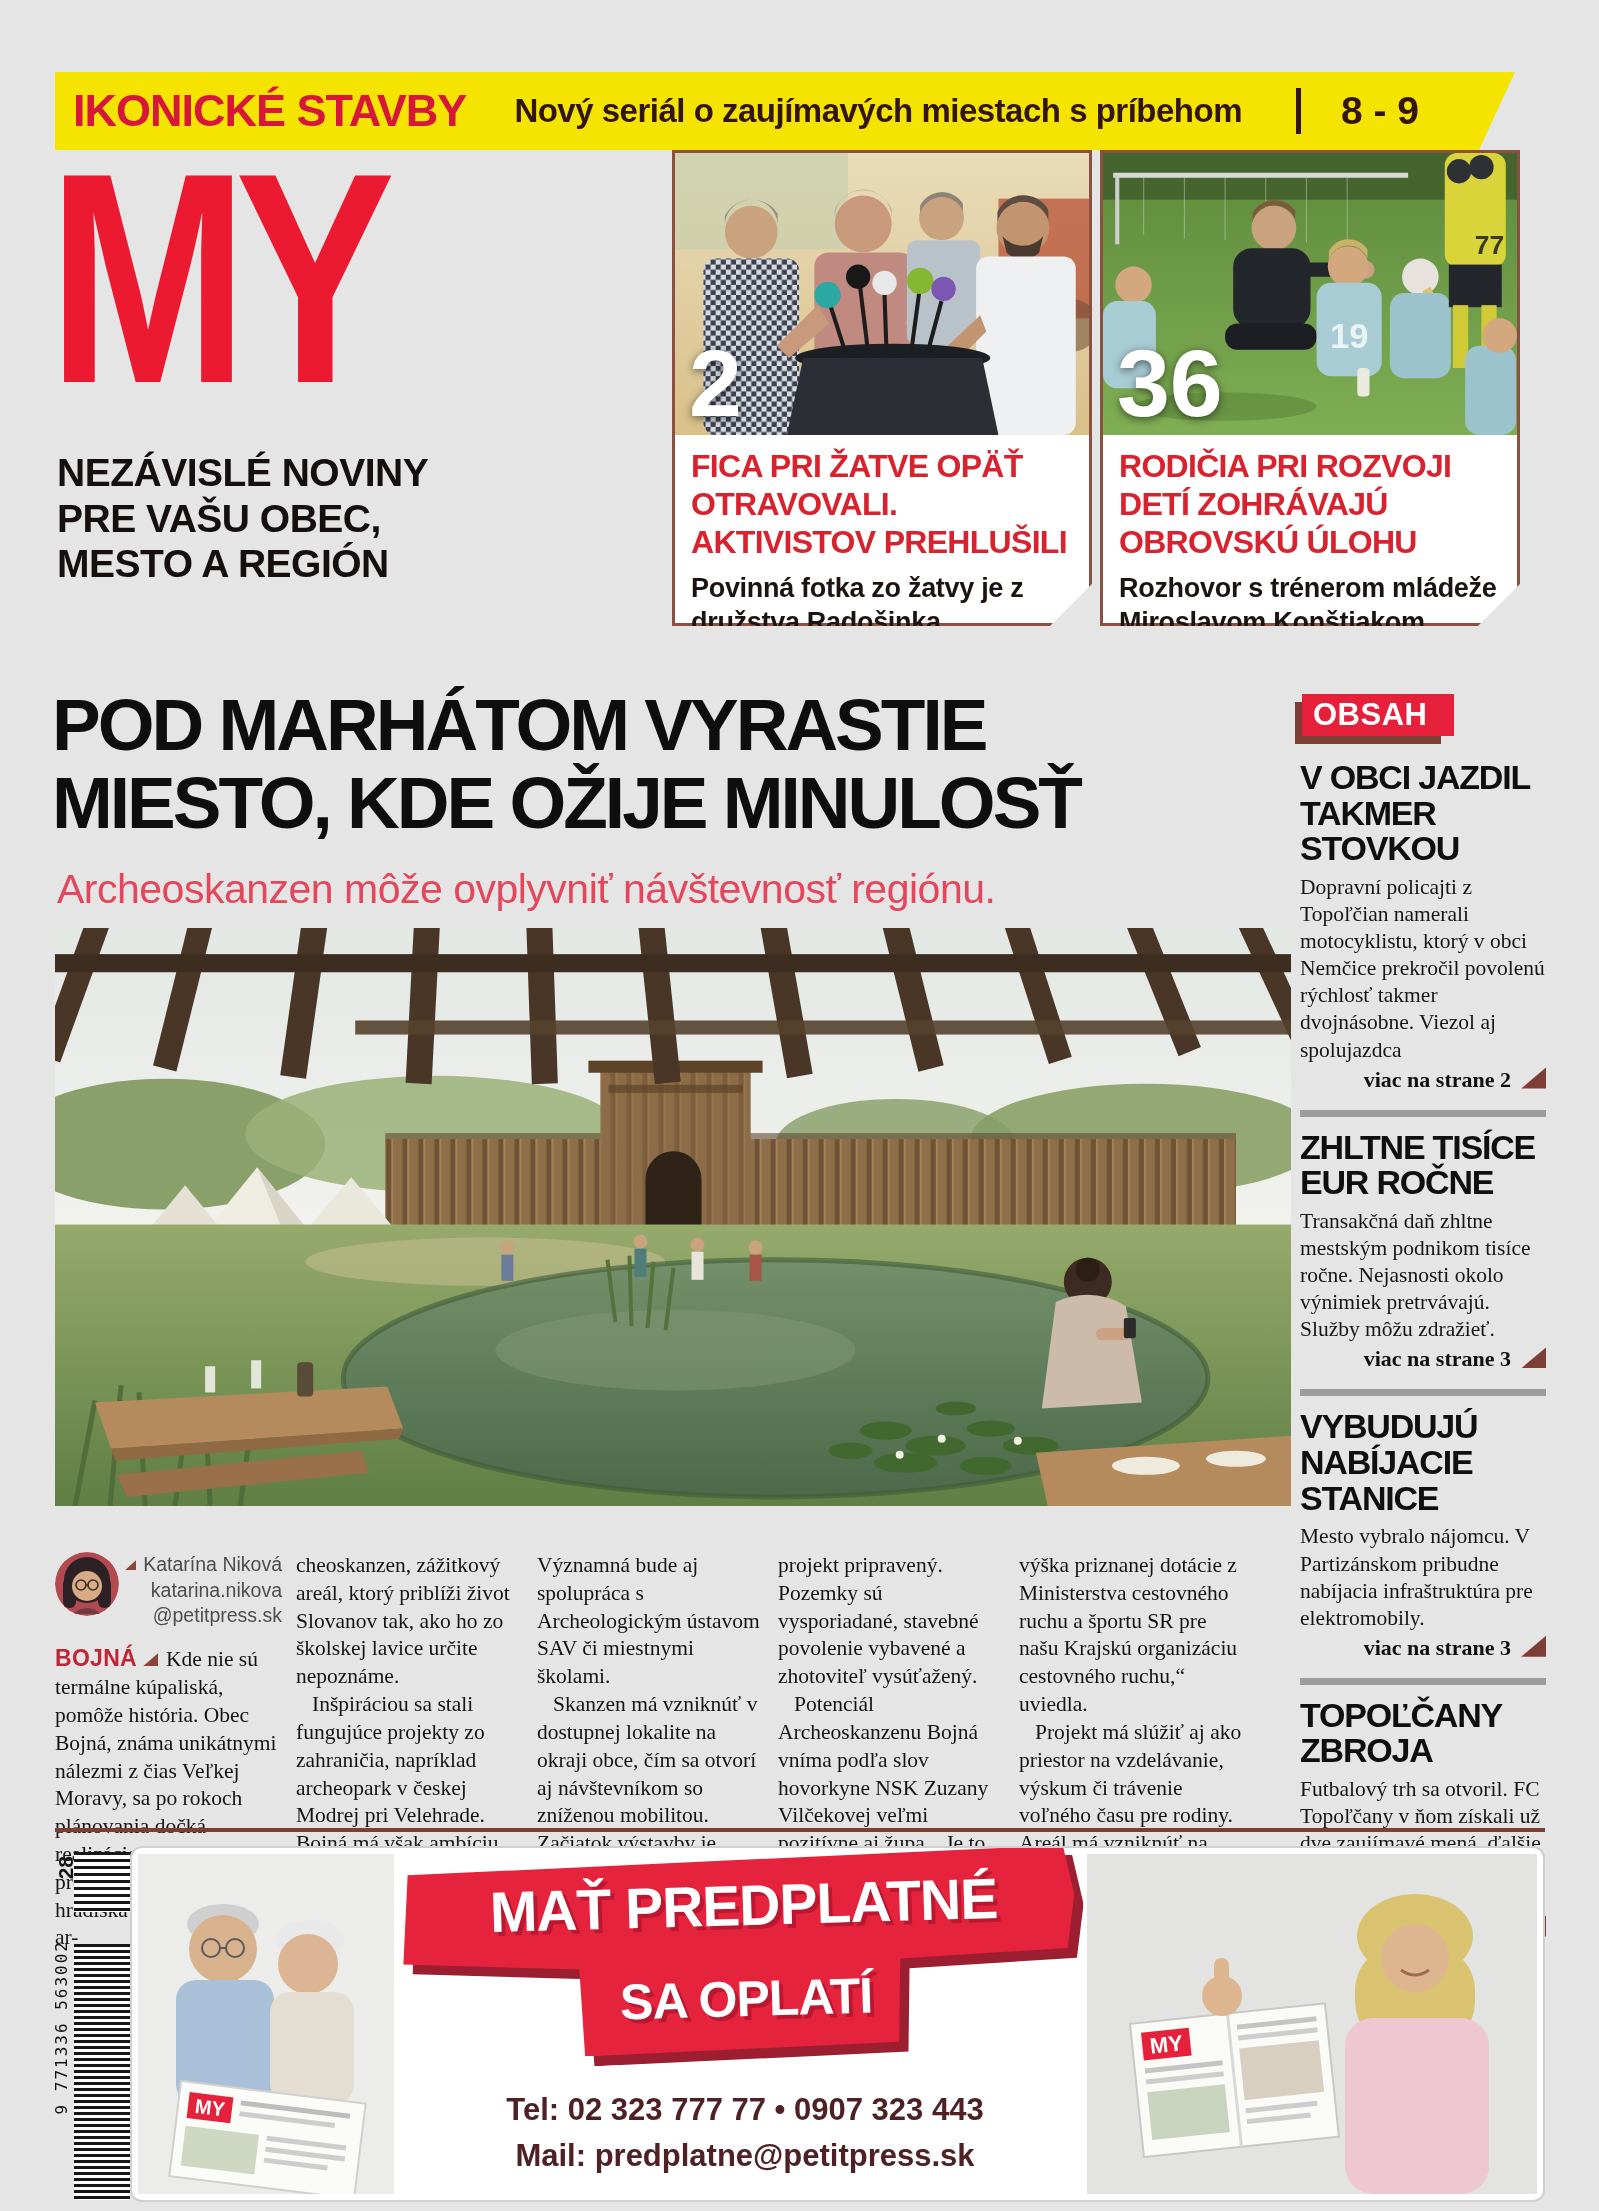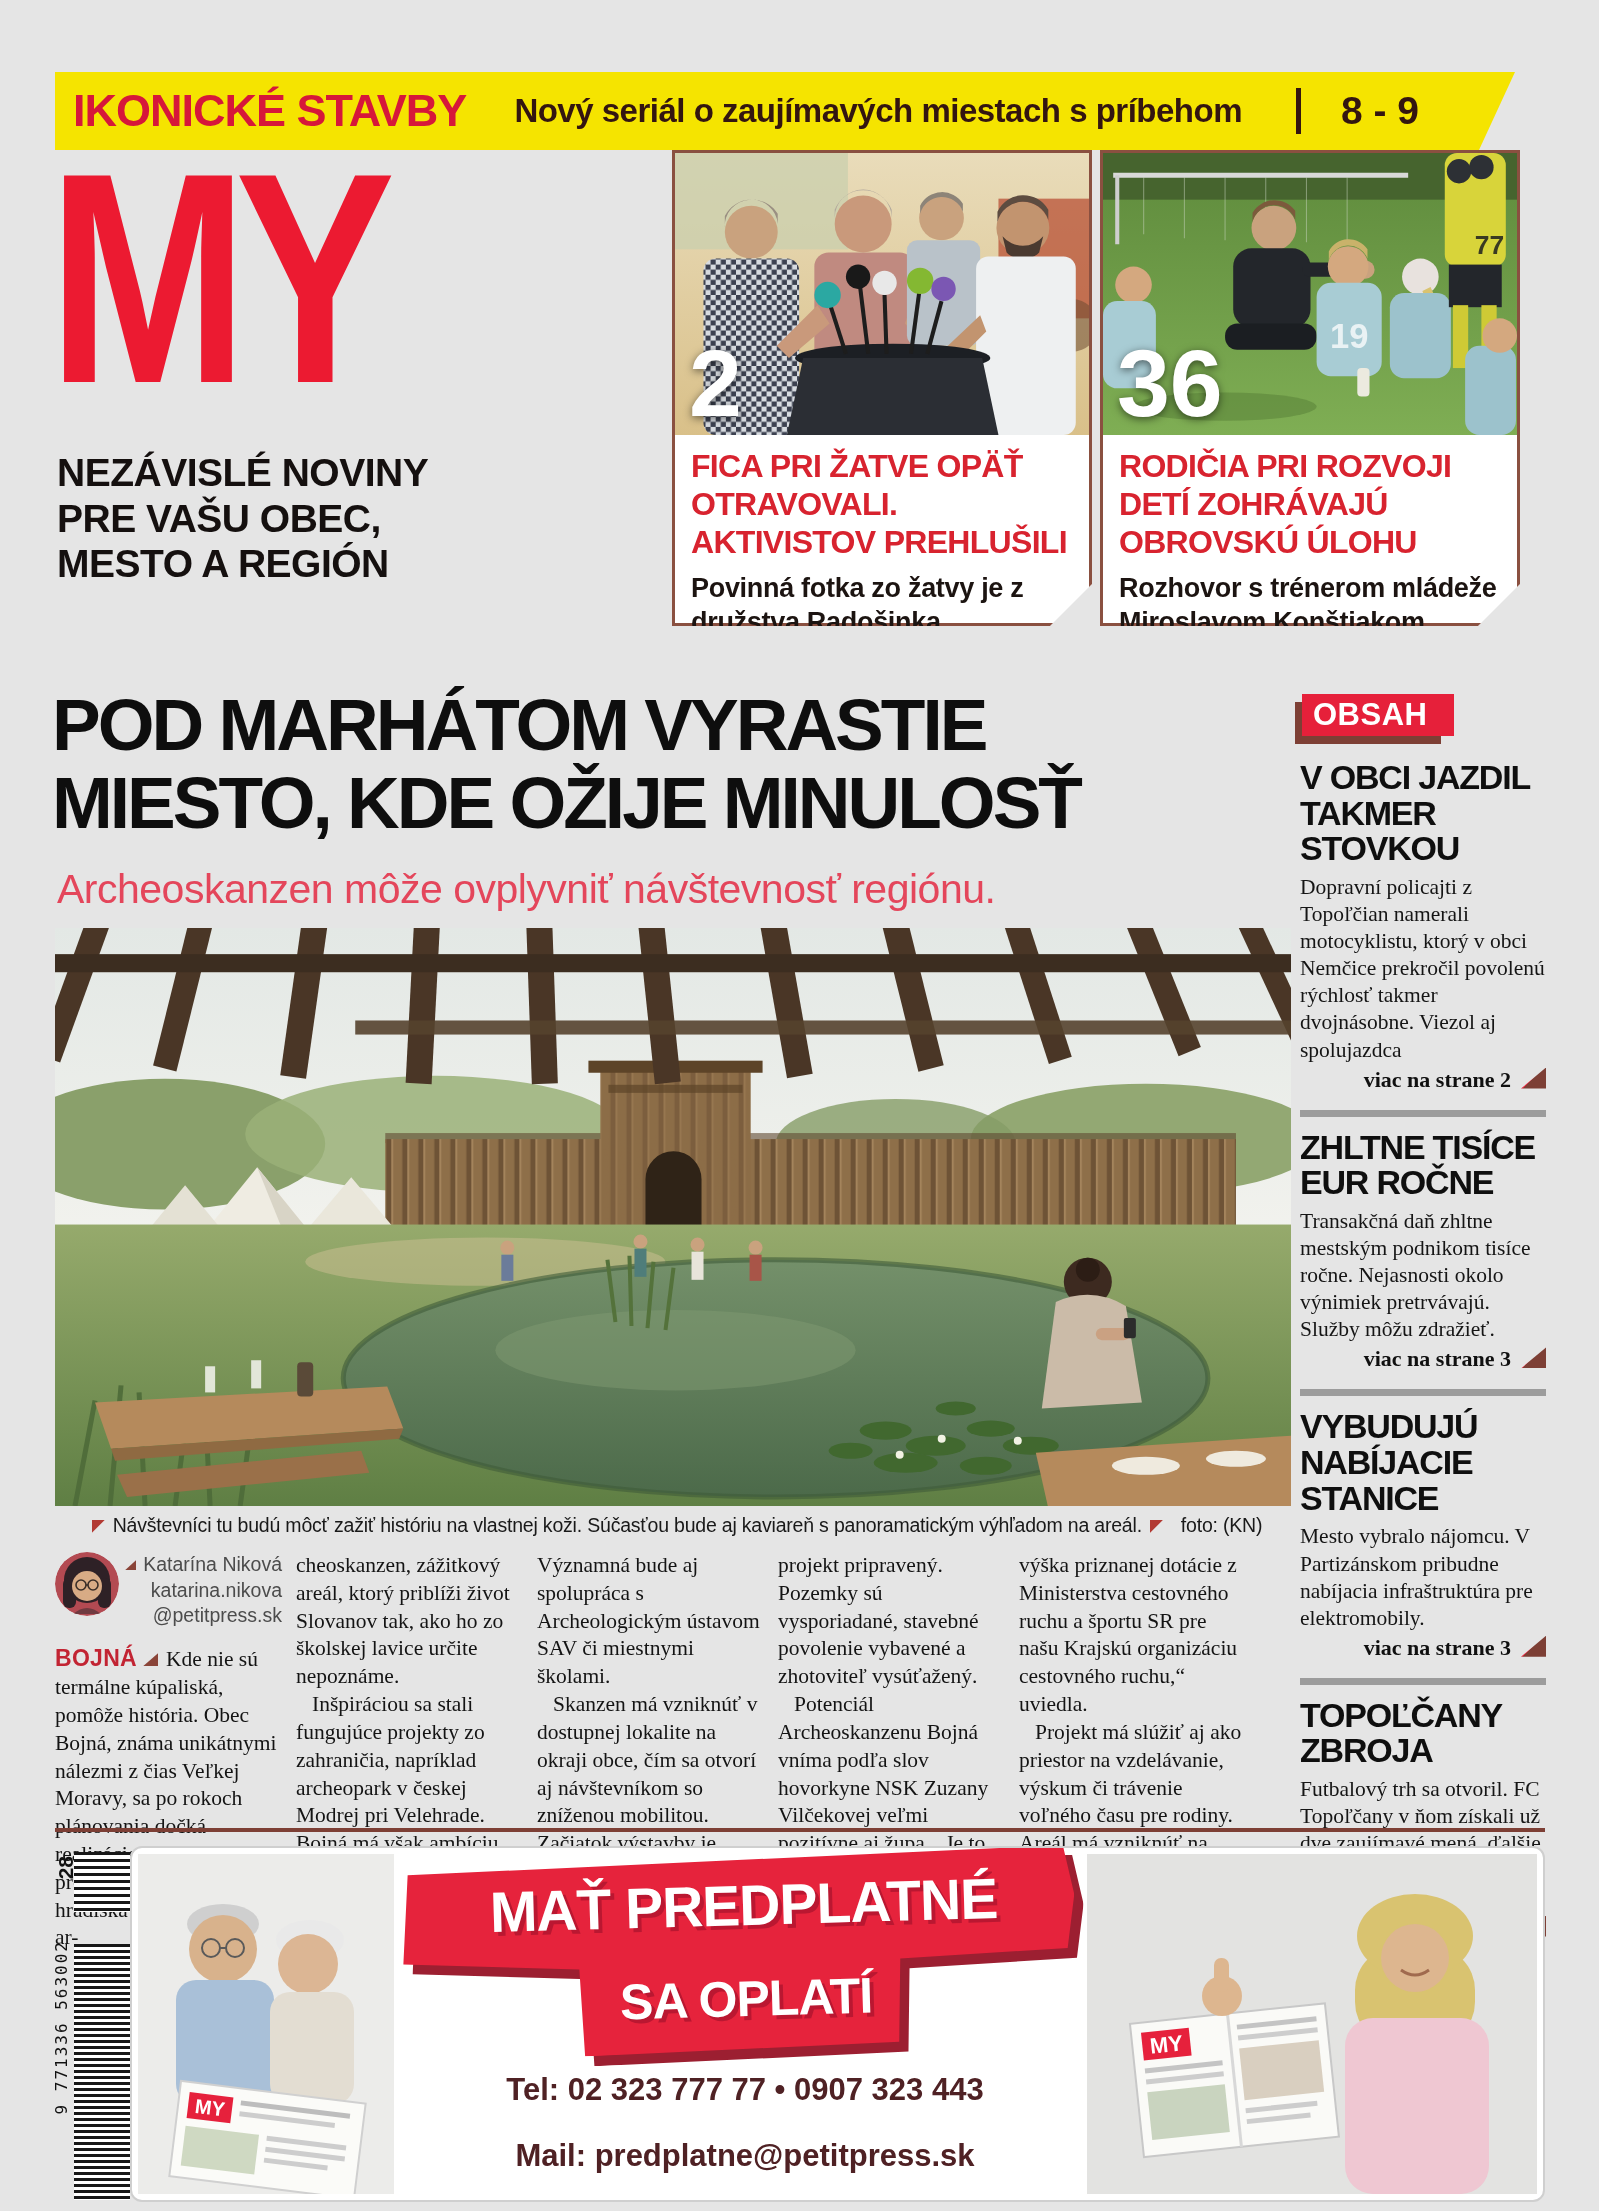--- a/index.html
+++ b/index.html
@@ -120,21 +120,21 @@
   .ribbon-back{position:absolute;left:9px;top:10px;width:676px;height:198px;background:#9c1f31;
         clip-path:polygon(1.5% 6%,98.5% 0%,100% 25%,98.8% 52%,74% 55%,73.5% 97%,27% 100%,26.5% 56%,.5% 51%);}
   .ribbon{position:absolute;left:0;top:0;width:676px;height:198px;background:#e6233c;
         clip-path:polygon(1.5% 6%,98.5% 0%,100% 25%,98.8% 52%,74% 55%,73.5% 97%,27% 100%,26.5% 56%,.5% 51%);}
   .ribbon-l1{position:absolute;left:0;top:18px;width:100%;text-align:center;font-size:57px;
              font-weight:700;color:#fff;letter-spacing:-1px;
              text-shadow:4px 4px 0 rgba(150,15,40,.55);}
   .ribbon-l2{position:absolute;left:0;top:116px;width:100%;text-align:center;font-size:50px;
              font-weight:700;color:#fff;letter-spacing:-1px;
              text-shadow:4px 4px 0 rgba(150,15,40,.55);}
-  .ad-tel{position:absolute;left:268px;top:224px;width:690px;text-align:center;font-size:31px;
+  .ad-tel{position:absolute;left:268px;top:244px;width:690px;text-align:center;font-size:31px;
           font-weight:700;color:#4f2124;}
   .ad-mail{position:absolute;left:268px;top:290px;width:690px;text-align:center;font-size:31px;
            font-weight:700;color:#4f2124;}
 </style>
 </head>
 <body>
 
 <div id="page">
 
   <div class="banner">
@@ -371,23 +371,20 @@
         <rect x="820" y="-30" width="26" height="175" transform="rotate(-14 833 -30)"></rect>
         <rect x="940" y="-30" width="24" height="170" transform="rotate(-18 952 -30)"></rect>
         <rect x="1060" y="-30" width="24" height="165" transform="rotate(-22 1072 -30)"></rect>
         <rect x="1170" y="-30" width="22" height="160" transform="rotate(-25 1181 -30)"></rect>
       </g>
       <rect x="0" y="26" width="1235" height="18" fill="#3c2d20"></rect>
       <rect x="300" y="92" width="935" height="14" fill="#55422d" opacity=".9"></rect>
     </svg>
   </div>
 
-  <div class="caption">
-    <span class="ctri"></span><span>Návštevníci tu budú môcť zažiť históriu na vlastnej koži. Súčasťou bude aj kaviareň s panoramatickým výhľadom na areál.</span><span class="ctri"></span><span class="cap-credit">foto: (KN)</span>
-  </div>
 
   <div class="article">
     <div class="acol">
       <div class="byline">
         <div class="avatar">
           <svg viewBox="0 0 64 64">
             <circle cx="32" cy="32" r="32" fill="#b34a52"></circle>
             <circle cx="32" cy="28" r="23" fill="#2e2126"></circle>
             <rect x="8" y="26" width="13" height="30" rx="6" fill="#2e2126"></rect>
             <rect x="43" y="26" width="13" height="30" rx="6" fill="#2e2126"></rect>

